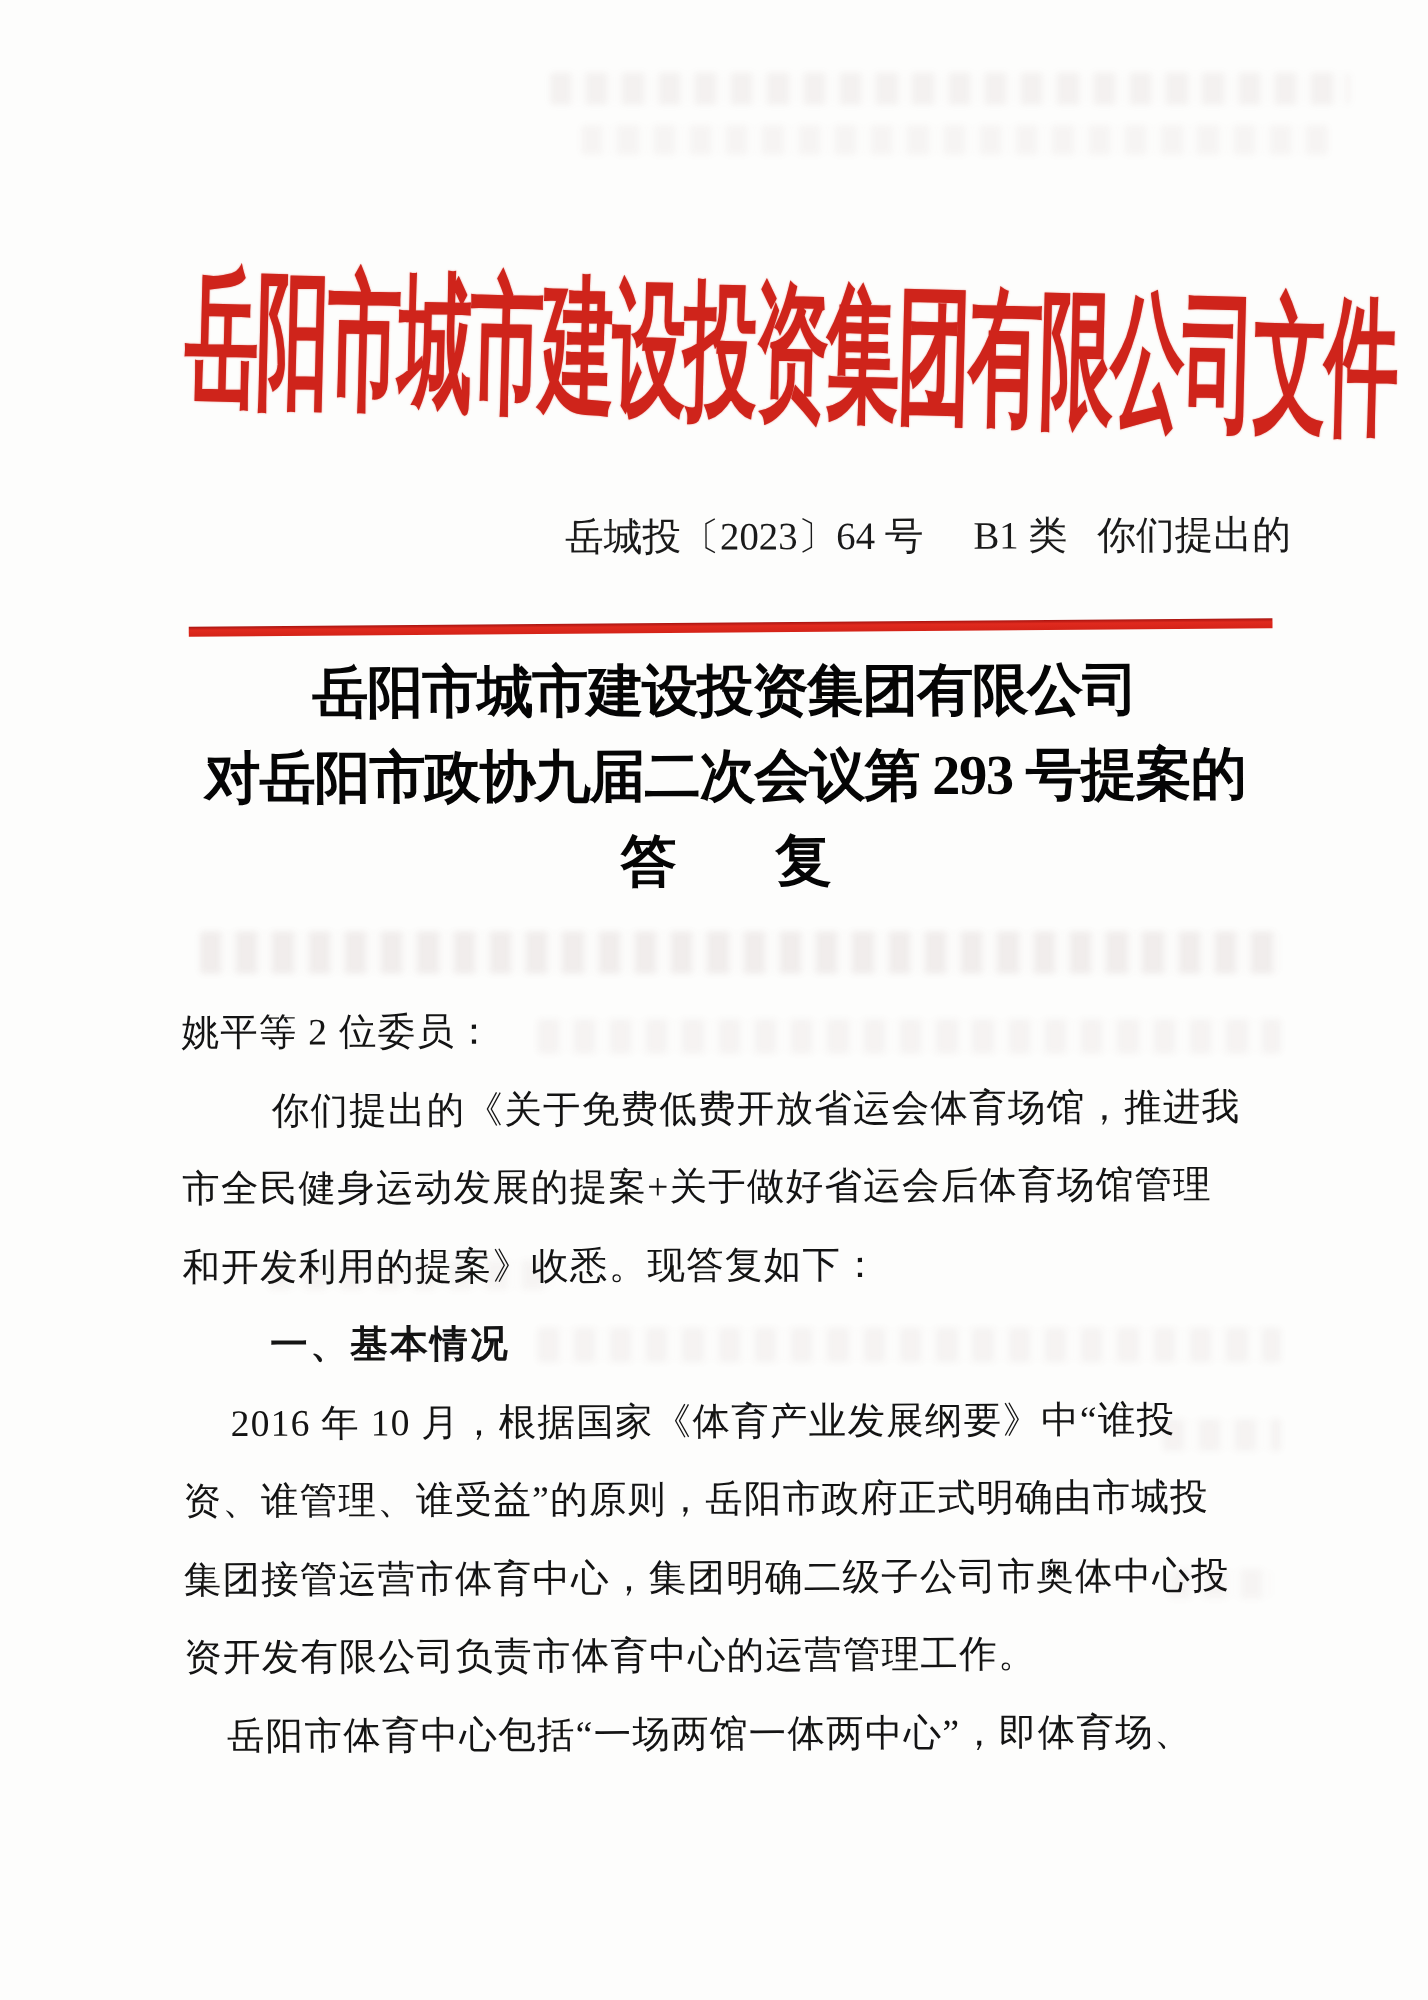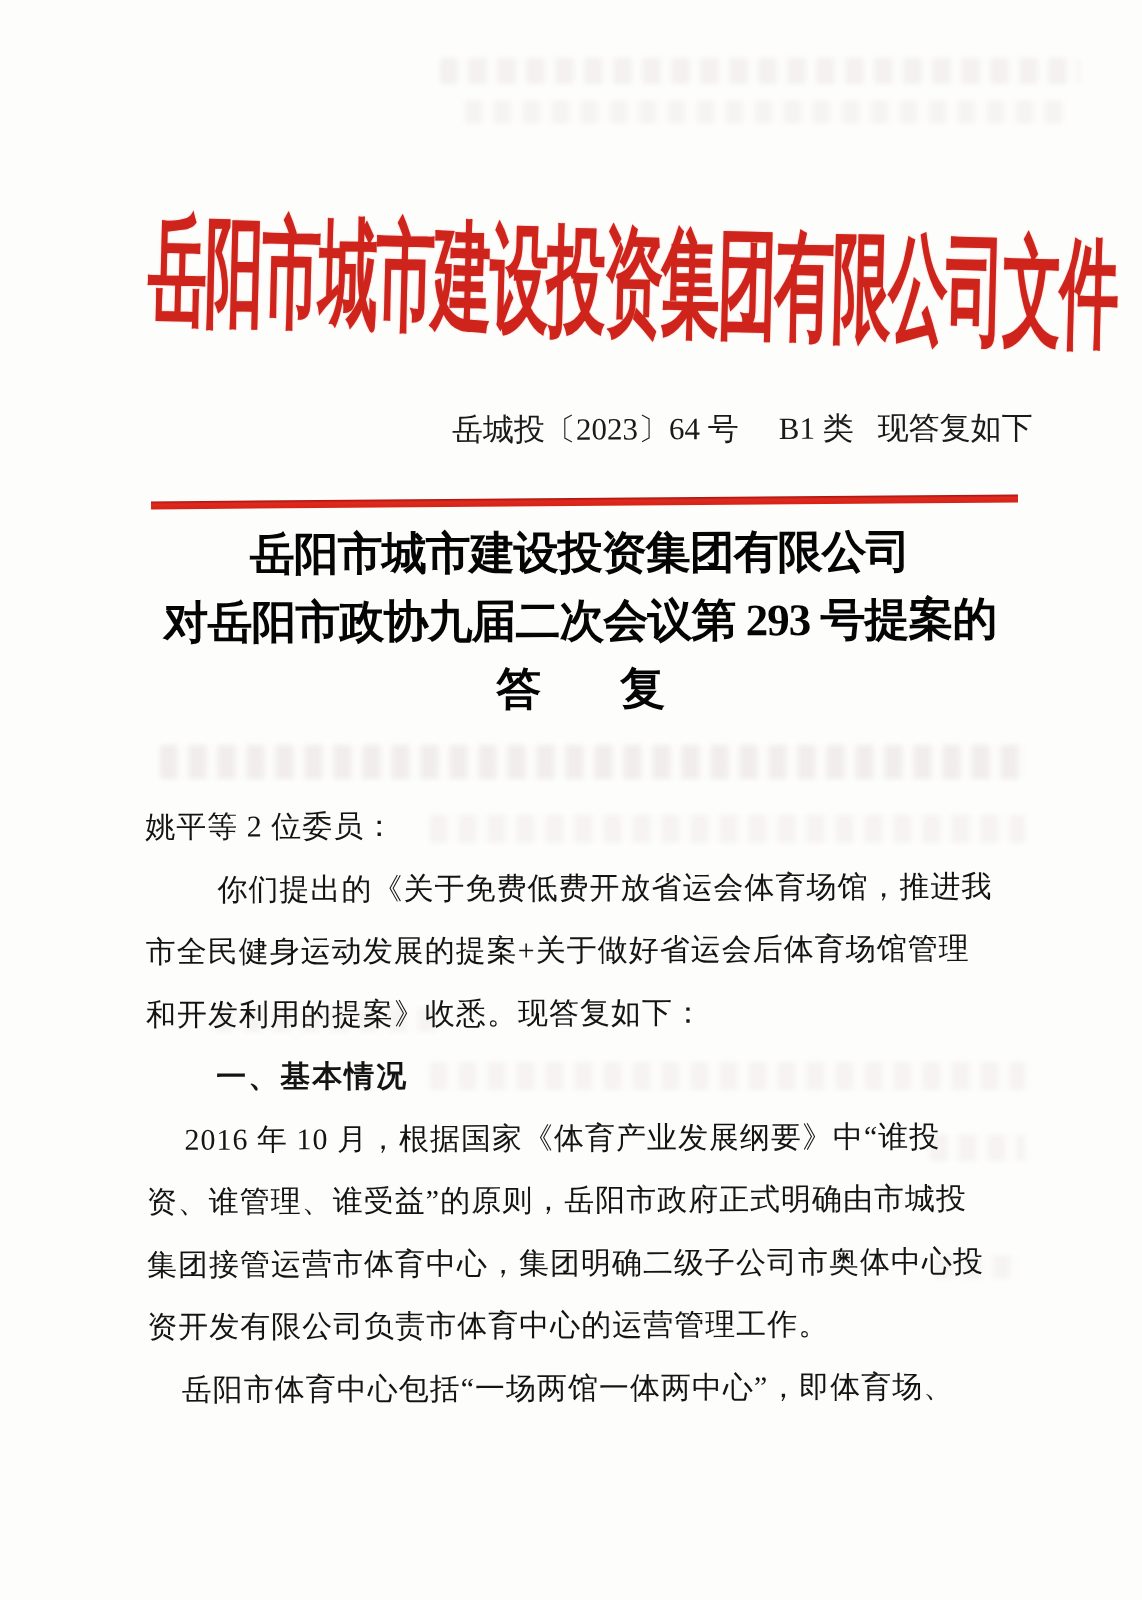--- a/index.html
+++ b/index.html
@@ -90,21 +90,21 @@
 
   <header class="letterhead">
     <div class="letterhead-text">岳阳市城市建设投资集团有限公司文件</div>
   </header>
 
   <div class="docmeta">
     <span>岳城投〔2023〕64 号</span>
     <span class="gap1"></span>
     <span>B1 类</span>
     <span class="gap2"></span>
-    <span>现答复如下</span>
+    <span>你们提出的</span>
   </div>
 
   <div class="redrule"></div>
 
   <div class="title-block">
     <div>岳阳市城市建设投资集团有限公司</div>
     <div>对岳阳市政协九届二次会议第 293 号提案的</div>
     <div class="title-line3">
       <span>答</span><span class="char-gap"></span><span>复</span>
     </div>

